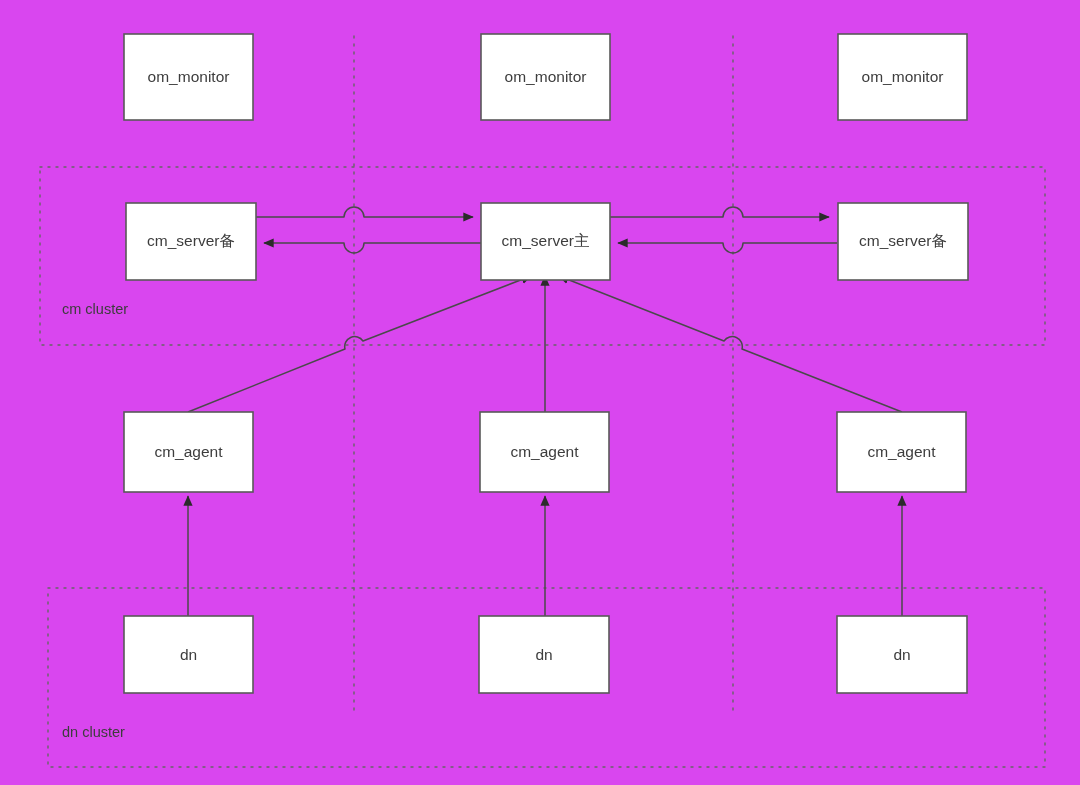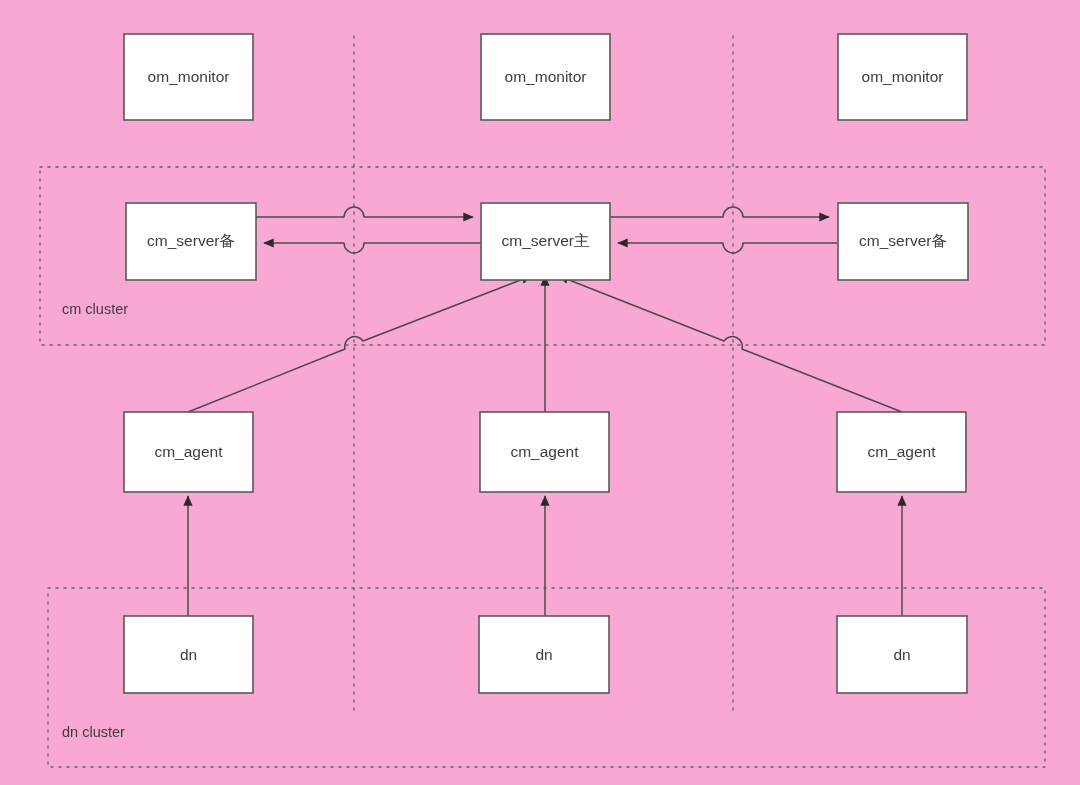--- a/index.html
+++ b/index.html
@@ -7,21 +7,21 @@
     padding: 0;
     background: #ffffff;
   }
   body {
     font-family: "Liberation Sans", "DejaVu Sans", sans-serif;
   }
   #canvas {
     position: relative;
     width: 1080px;
     height: 785px;
-    background: #f9a8d4;
+    background: #d946ef;
     overflow: hidden;
   }
   svg#diagram {
     position: absolute;
     left: 0;
     top: 0;
     width: 1080px;
     height: 785px;
   }
   .node-box {

